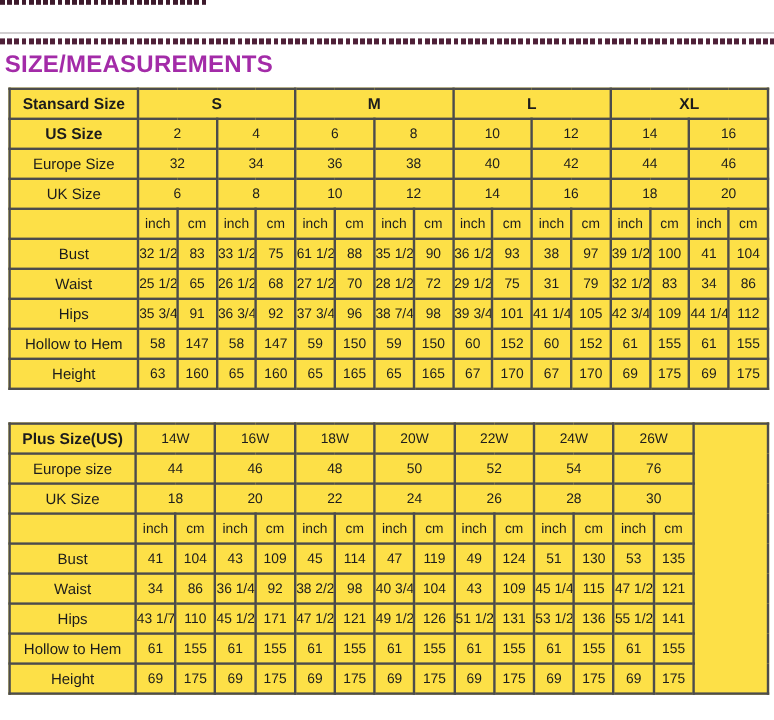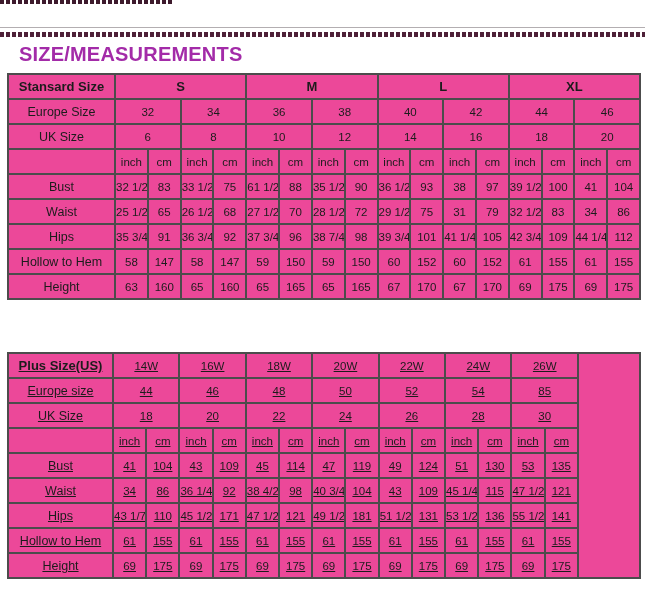--- a/index.html
+++ b/index.html
@@ -24,32 +24,32 @@
   }
   .rule-gray {
     position:absolute; top:27px; left:0; width:645px; height:1px;
     background:var(--rule);
   }
   .rule-dash {
     position:absolute; top:32px; left:0; width:645px; height:5px;
     background:repeating-linear-gradient(90deg, var(--dash) 0 4px, transparent 4px 6px);
   }
   .title {
-    position:absolute; top:43px; left:19px;
+    position:absolute; top:43px; left:4px;
     font-size:20px; font-weight:bold; letter-spacing:0.2px;
     color:var(--title);
   }
   table.size-table {
     position:absolute; left:7px;
     border-collapse:collapse; table-layout:fixed;
     width:634px;
-    background:#ec4899;
+    background:#fde047;
   }
   table.t1 { top:73px; }
-  table.t2 { top:352px;text-decoration:underline; }
+  table.t2 { top:352px; }
   td {
     border:2px solid var(--border);
     text-align:center; vertical-align:middle;
     font-size:11.5px;
     height:25px;
     padding:0;
     white-space:nowrap; overflow:hidden;
   }
   td.lbl { font-size:12.5px; }
   td.b   { font-weight:bold; font-size:13px; }
@@ -88,20 +88,31 @@
   </colgroup>
   <tbody>
       <tr>
         <td class="b lbl">Stansard Size</td>
         <td colspan="4" class="b ">S</td>
         <td colspan="4" class="b ">M</td>
         <td colspan="4" class="b ">L</td>
         <td colspan="4" class="b ">XL</td>
       </tr>
       <tr>
+        <td class="b lbl">US Size</td>
+        <td colspan="2" class="">2</td>
+        <td colspan="2" class="">4</td>
+        <td colspan="2" class="">6</td>
+        <td colspan="2" class="">8</td>
+        <td colspan="2" class="">10</td>
+        <td colspan="2" class="">12</td>
+        <td colspan="2" class="">14</td>
+        <td colspan="2" class="">16</td>
+      </tr>
+      <tr>
         <td class="lbl">Europe Size</td>
         <td colspan="2" class="">32</td>
         <td colspan="2" class="">34</td>
         <td colspan="2" class="">36</td>
         <td colspan="2" class="">38</td>
         <td colspan="2" class="">40</td>
         <td colspan="2" class="">42</td>
         <td colspan="2" class="">44</td>
         <td colspan="2" class="">46</td>
       </tr>
@@ -265,21 +276,21 @@
         <td rowspan="9" class=""></td>
       </tr>
       <tr>
         <td class="lbl">Europe size</td>
         <td colspan="2" class="">44</td>
         <td colspan="2" class="">46</td>
         <td colspan="2" class="">48</td>
         <td colspan="2" class="">50</td>
         <td colspan="2" class="">52</td>
         <td colspan="2" class="">54</td>
-        <td colspan="2" class="">85</td>
+        <td colspan="2" class="">76</td>
       </tr>
       <tr>
         <td class="lbl">UK Size</td>
         <td colspan="2" class="">18</td>
         <td colspan="2" class="">20</td>
         <td colspan="2" class="">22</td>
         <td colspan="2" class="">24</td>
         <td colspan="2" class="">26</td>
         <td colspan="2" class="">28</td>
         <td colspan="2" class="">30</td>
@@ -317,41 +328,41 @@
         <td class="">130</td>
         <td class="">53</td>
         <td class="">135</td>
       </tr>
       <tr>
         <td class="lbl">Waist</td>
         <td class="">34</td>
         <td class="">86</td>
         <td class="">36 1/4</td>
         <td class="">92</td>
-        <td class="">38 4/2</td>
+        <td class="">38 2/2</td>
         <td class="">98</td>
         <td class="">40 3/4</td>
         <td class="">104</td>
         <td class="">43</td>
         <td class="">109</td>
         <td class="">45 1/4</td>
         <td class="">115</td>
         <td class="">47 1/2</td>
         <td class="">121</td>
       </tr>
       <tr>
         <td class="lbl">Hips</td>
         <td class="">43 1/7</td>
         <td class="">110</td>
         <td class="">45 1/2</td>
         <td class="">171</td>
         <td class="">47 1/2</td>
         <td class="">121</td>
         <td class="">49 1/2</td>
-        <td class="">181</td>
+        <td class="">126</td>
         <td class="">51 1/2</td>
         <td class="">131</td>
         <td class="">53 1/2</td>
         <td class="">136</td>
         <td class="">55 1/2</td>
         <td class="">141</td>
       </tr>
       <tr>
         <td class="lbl">Hollow to Hem</td>
         <td class="">61</td>

